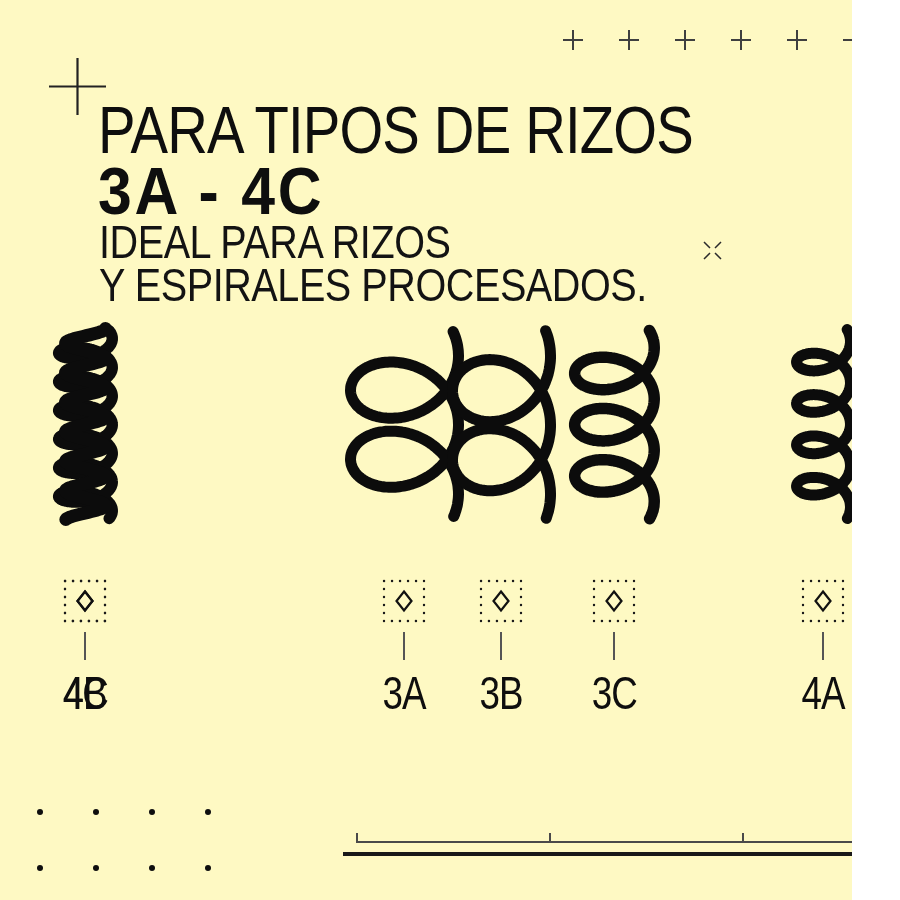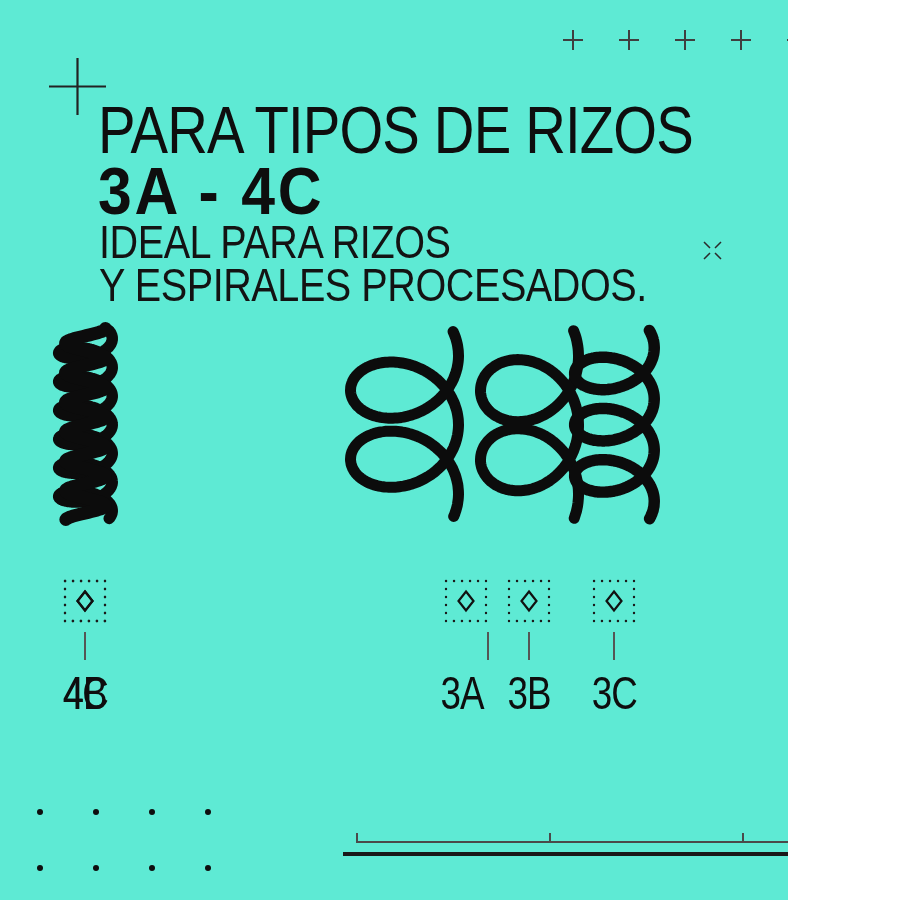--- a/index.html
+++ b/index.html
@@ -1,22 +1,22 @@
 <!DOCTYPE html>
 <html><head>
 <meta charset="utf-8">
 <style>
   * { margin: 0; padding: 0; box-sizing: border-box; }
   html, body { width: 900px; height: 900px; }
   body { font-family: "Liberation Sans", "DejaVu Sans", sans-serif; }
 
   #canvas {
     position: relative;
-    width: 788px; height: 900px;
-    background: #5eead4;
+    width: 852px; height: 900px;
+    background: #fef9c3;
     overflow: hidden;
     color: #0d0d0d;
   }
 
   
   .plus-large { position: absolute; left: 49px; top: 58px; }
   .plus-row {
     position: absolute; left: 562px; top: 29px;
     display: flex; gap: 34px;
   }
@@ -45,22 +45,22 @@
   }
   .x-mark { position: absolute; left: 700px; top: 238px; }
 
   
   .curl-column {
     position: absolute; top: 318px; width: 170px;
     display: flex; flex-direction: column; align-items: center;
   }
   .curl-column:nth-of-type(1) { left: 50px; }
   .curl-column:nth-of-type(2) { left: 187px; }
-  .curl-column:nth-of-type(3) { left: 319px; align-items: flex-end; }
-  .curl-column:nth-of-type(4) { left: 444px; }
+  .curl-column:nth-of-type(3) { left: 319px; }
+  .curl-column:nth-of-type(4) { left: 416px; }
   .curl-column:nth-of-type(5) { left: 529px; }
   .curl-column:nth-of-type(6) { left: 738px; }
 
   .curl-box {
     height: 212px; width: 170px;
     display: flex; align-items: center; justify-content: center;
   }
   .marker { margin-top: 48px; }
   .connector {
     margin-top: 8px; width: 2px; height: 28px; background: #555;

